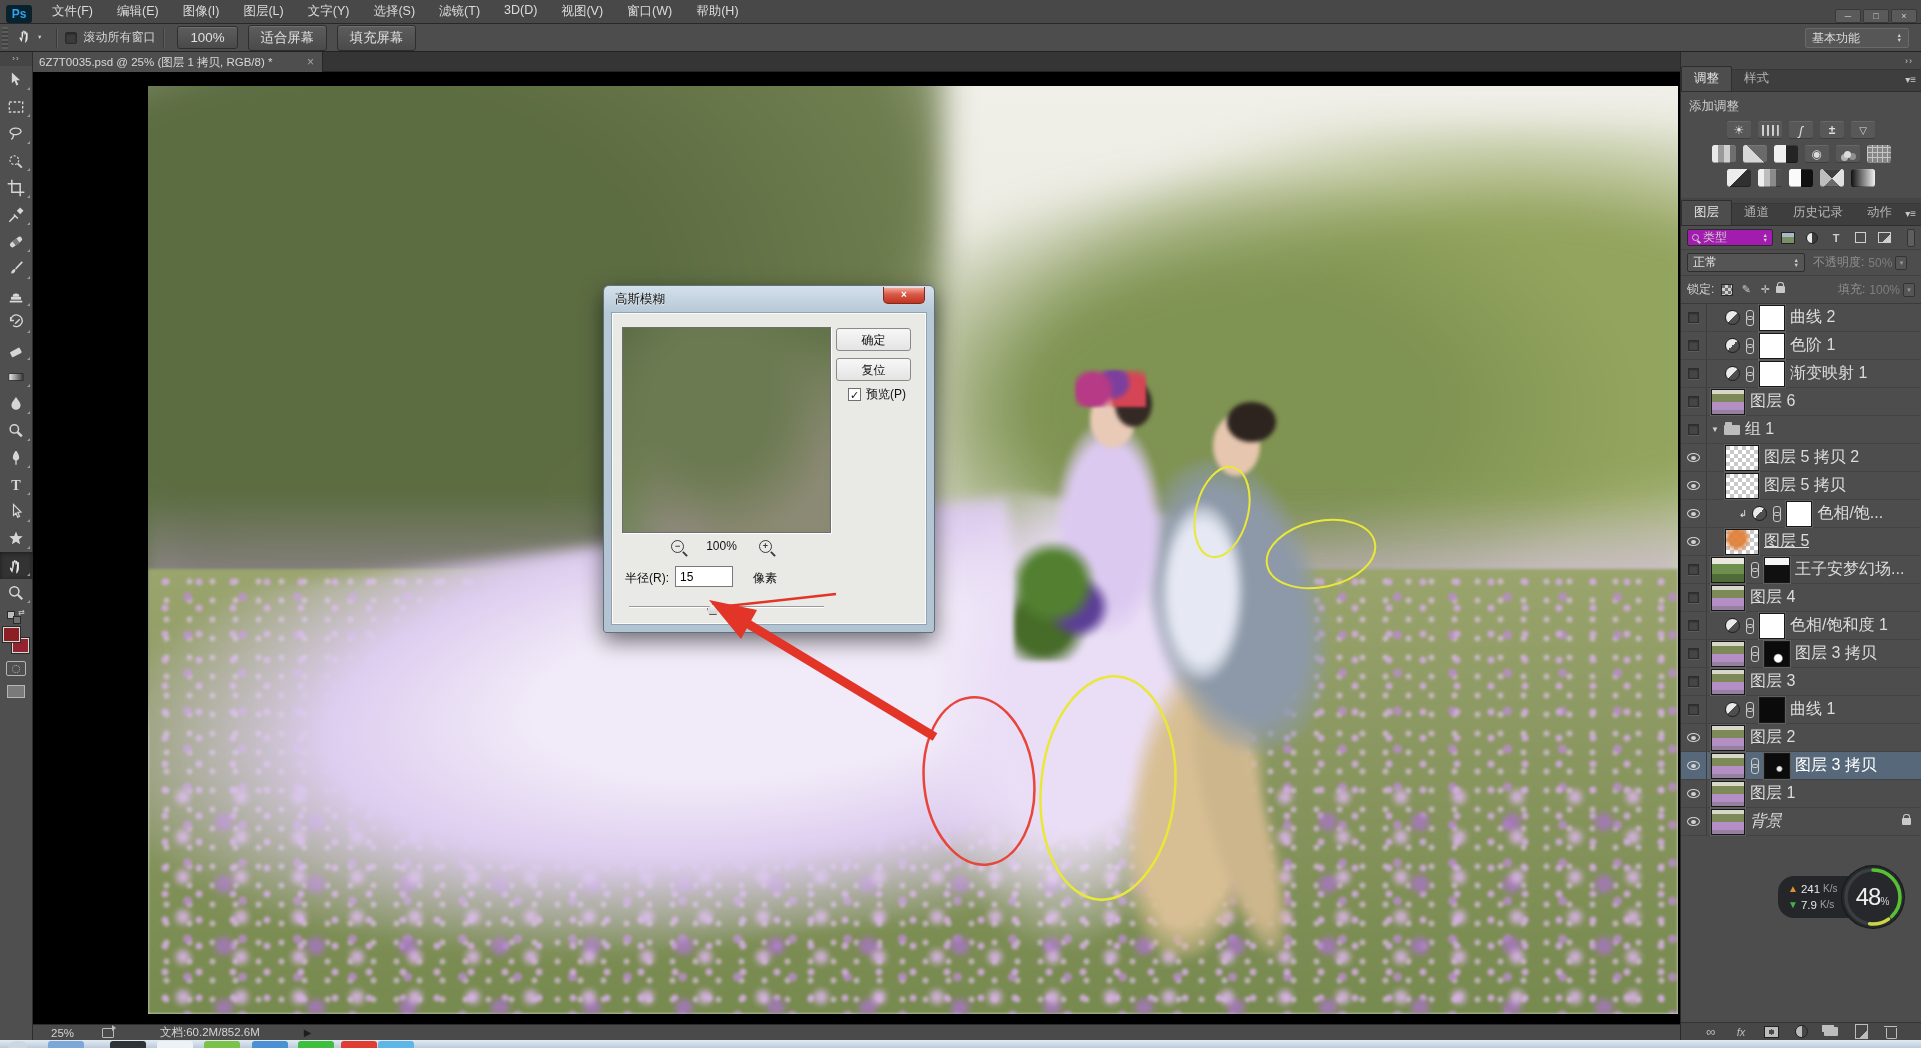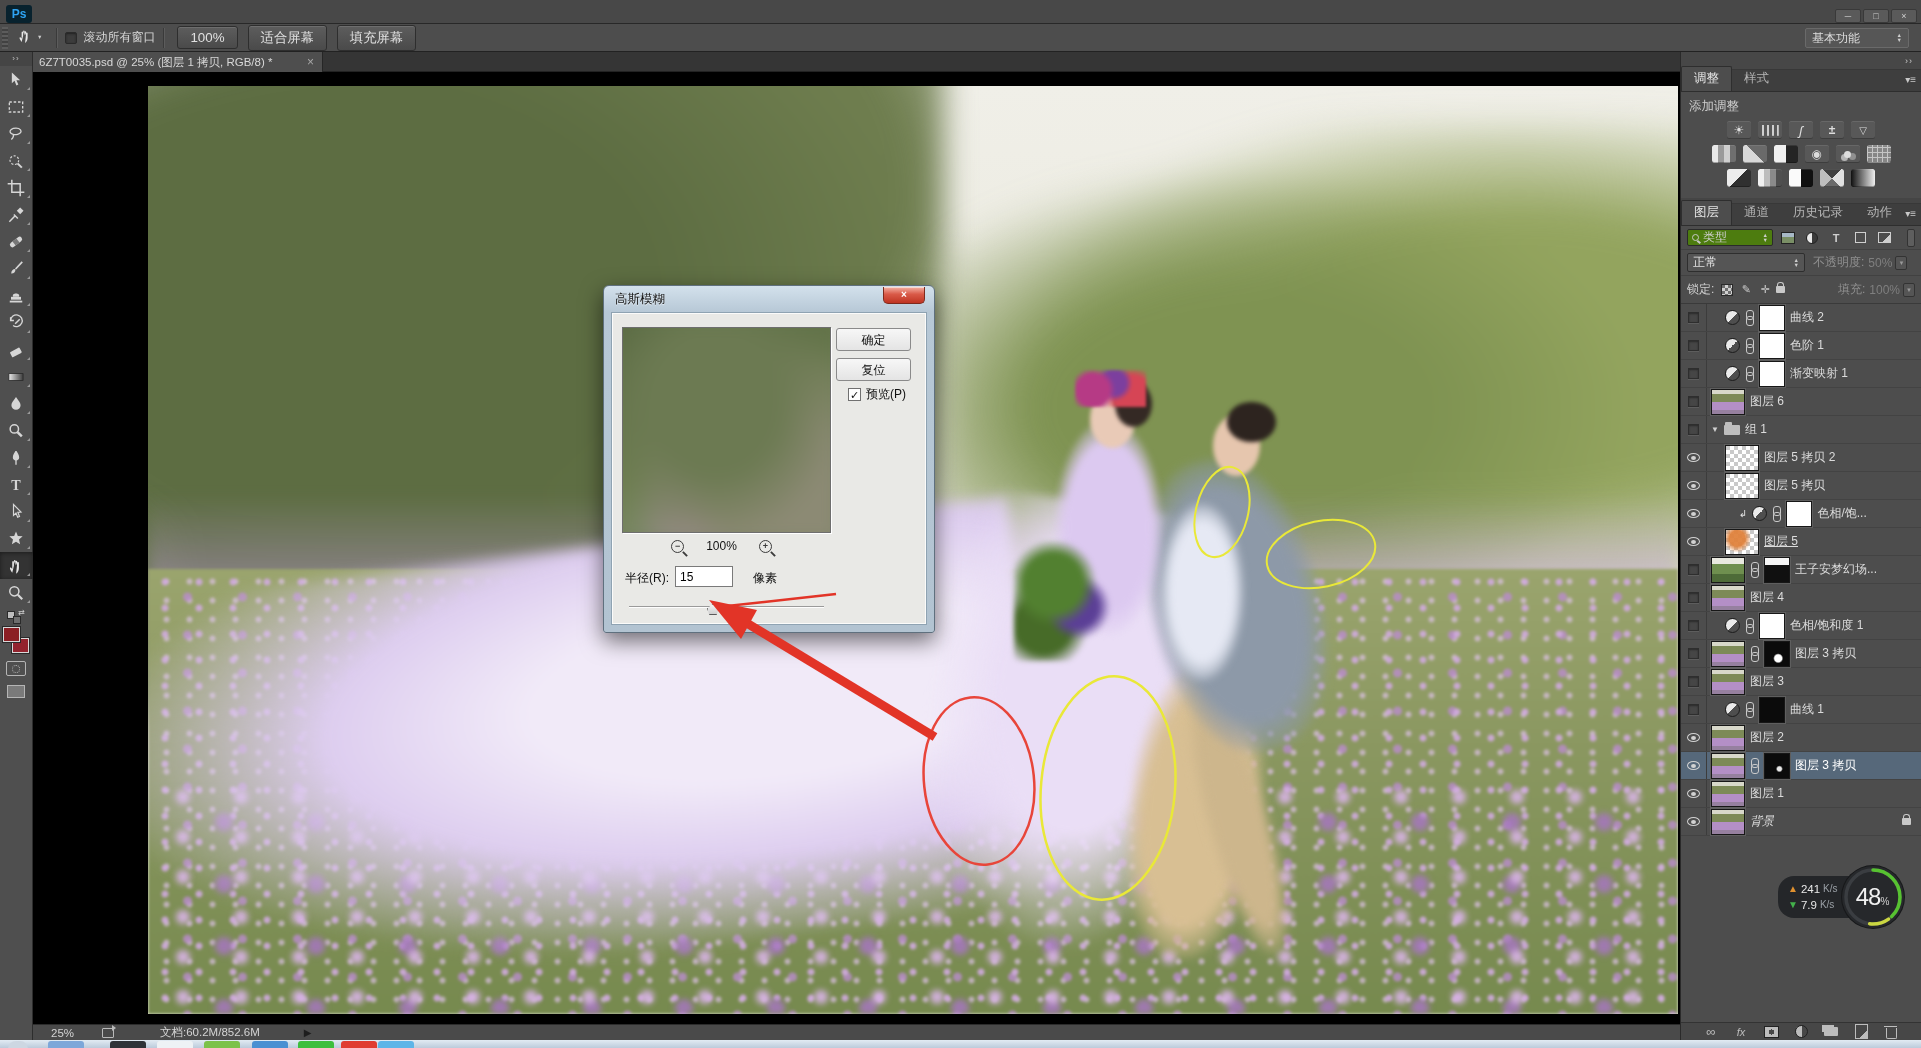--- a/index.html
+++ b/index.html
@@ -177,21 +177,21 @@
   .adj-color-lookup{background-image:repeating-linear-gradient(90deg,#c5c5c5 0 1px,transparent 1px 5px),repeating-linear-gradient(0deg,#c5c5c5 0 1px,transparent 1px 5px),linear-gradient(#868686,#868686);}
   .adj-invert{background-image:linear-gradient(135deg,#ededed 50%,#303030 50%);}
   .adj-posterize{background-image:linear-gradient(90deg,#f0f0f0 0 25%,#bdbdbd 25% 50%,#8a8a8a 50% 75%,#4f4f4f 75%);}
   .adj-threshold{background-image:linear-gradient(90deg,#fafafa 50%,#101010 50%);}
   .adj-selective-color{background-image:conic-gradient(from 45deg,#e0e0e0 0 25%,#6a6a6a 25% 50%,#bdbdbd 50% 75%,#3f3f3f 75%);}
   .adj-gradient-map{background-image:linear-gradient(90deg,#101010,#f0f0f0);}
   .dock-gap{height:6px;background:#454545;border-bottom:1px solid #383838;}
 
   
   .filter-row{height:24px;display:flex;align-items:center;padding:0 6px;gap:7px;border-bottom:1px solid #414141;}
-  .search-box{width:86px;height:17px;background:#4d7c0f;border:1px solid #2b2b2b;border-radius:2px;
+  .search-box{width:86px;height:17px;background:#a21caf;border:1px solid #2b2b2b;border-radius:2px;
     display:flex;align-items:center;padding:0 4px;gap:4px;color:#cfcfcf;}
   .search-glass{width:7px;height:7px;border:1.5px solid #c9c9c9;border-radius:50%;position:relative;flex:none;}
   .search-glass::after{content:"";position:absolute;width:4px;height:1.5px;background:#c9c9c9;right:-3px;bottom:-2px;transform:rotate(40deg);}
   .fi{width:16px;height:14px;display:flex;align-items:center;justify-content:center;color:#cfcfcf;font-size:11px;}
   .fi-pixel-filter::before{content:"";width:12px;height:10px;background:linear-gradient(180deg,#a7b8c6 40%,#7a8f66 40%);border:1px solid #222;}
   .fi-adjustment-filter::before{content:"";width:10px;height:10px;border-radius:50%;border:1px solid #222;background:linear-gradient(90deg,#e8e8e8 50%,#3a3a3a 50%);}
   .fi-type-filter::before{content:"T";font-weight:bold;font-size:11px;}
   .fi-shape-filter::before{content:"";width:9px;height:9px;border:1.5px solid #cfcfcf;}
   .fi-smart-object-filter::before{content:"";width:11px;height:9px;border:1px solid #cfcfcf;background:linear-gradient(135deg,transparent 62%,#cfcfcf 62%);}
   .filter-toggle{margin-left:auto;width:8px;height:18px;background:#5e5e5e;border:1px solid #333;border-radius:2px;}
@@ -235,21 +235,21 @@
   .t-green{background:linear-gradient(180deg,#e9e9e0 0 24%,#6f8f4f 24% 68%,#4e6b38 68%);}
   .t-checker{background:repeating-conic-gradient(#ffffff 0 25%,#c9c9c9 0 50%);background-size:8px 8px;}
   .t-checker-orange{background:radial-gradient(circle at 35% 35%,rgba(224,130,60,.95) 0 30%,rgba(224,130,60,0) 55%),
     repeating-conic-gradient(#ffffff 0 25%,#c9c9c9 0 50%);background-size:100% 100%,8px 8px;}
   .mask{width:26px;height:26px;border:1px solid #171717;outline:1px solid #5e5e5e;flex:none;}
   .m-white{background:#fff;}
   .m-black{background:#0b0b0b;}
   .m-black-spot{background:radial-gradient(circle at 55% 68%,#fff 0 3.5px,#0b0b0b 5px);}
   .m-black-spot2{background:radial-gradient(circle at 60% 62%,#e8e8e8 0 2px,#0b0b0b 3.5px);}
   .m-black-top{background:linear-gradient(#f5f5f5 0 7px,#101010 7px);}
-  .lname{white-space:nowrap;overflow:hidden;text-overflow:ellipsis;font-size:12px;color:#dcdcdc;}
+  .lname{white-space:nowrap;overflow:hidden;text-overflow:ellipsis;font-size:16px;color:#dcdcdc;}
   .layer-row.selected .lname{color:#fff;}
   .lname.u{text-decoration:underline;}
   .lname.it{font-style:italic;}
   .row-lock{margin-left:auto;margin-right:4px;}
   .layers-empty{flex:1;background:#4d4d4d;}
   .layers-bottombar{height:18px;background:#474747;border-top:1px solid #333;display:flex;align-items:center;justify-content:center;gap:10px;}
   .bi{width:20px;height:16px;display:flex;align-items:center;justify-content:center;color:#bdbdbd;font-size:12px;position:relative;}
   .bi-link-layers::before{content:"∞";font-size:13px;}
   .bi-layer-style-fx::before{content:"fx";font-style:italic;font-size:11px;}
   .bi-add-layer-mask::before{content:"";width:13px;height:10px;border:1px solid #222;
@@ -282,20 +282,33 @@
   
   .annotations{position:absolute;inset:0;z-index:40;pointer-events:none;}
 </style>
 </head>
 <body>
 
 <div class="app">
 
   <div class="menubar">
     <div class="ps-logo">Ps</div>
+    <div id="menus" style="display:flex;">
+        <div class="menu-item">文件(F)</div>
+        <div class="menu-item">编辑(E)</div>
+        <div class="menu-item">图像(I)</div>
+        <div class="menu-item">图层(L)</div>
+        <div class="menu-item">文字(Y)</div>
+        <div class="menu-item">选择(S)</div>
+        <div class="menu-item">滤镜(T)</div>
+        <div class="menu-item">3D(D)</div>
+        <div class="menu-item">视图(V)</div>
+        <div class="menu-item">窗口(W)</div>
+        <div class="menu-item">帮助(H)</div>
+      </div>
     <div class="win-btns" id="winbtns">
         <div class="win-btn">─</div>
         <div class="win-btn">□</div>
         <div class="win-btn">×</div>
       </div>
   </div>
 
   <div class="optionsbar">
     <div class="ob-grip"></div>
     <div class="ob-tool">

